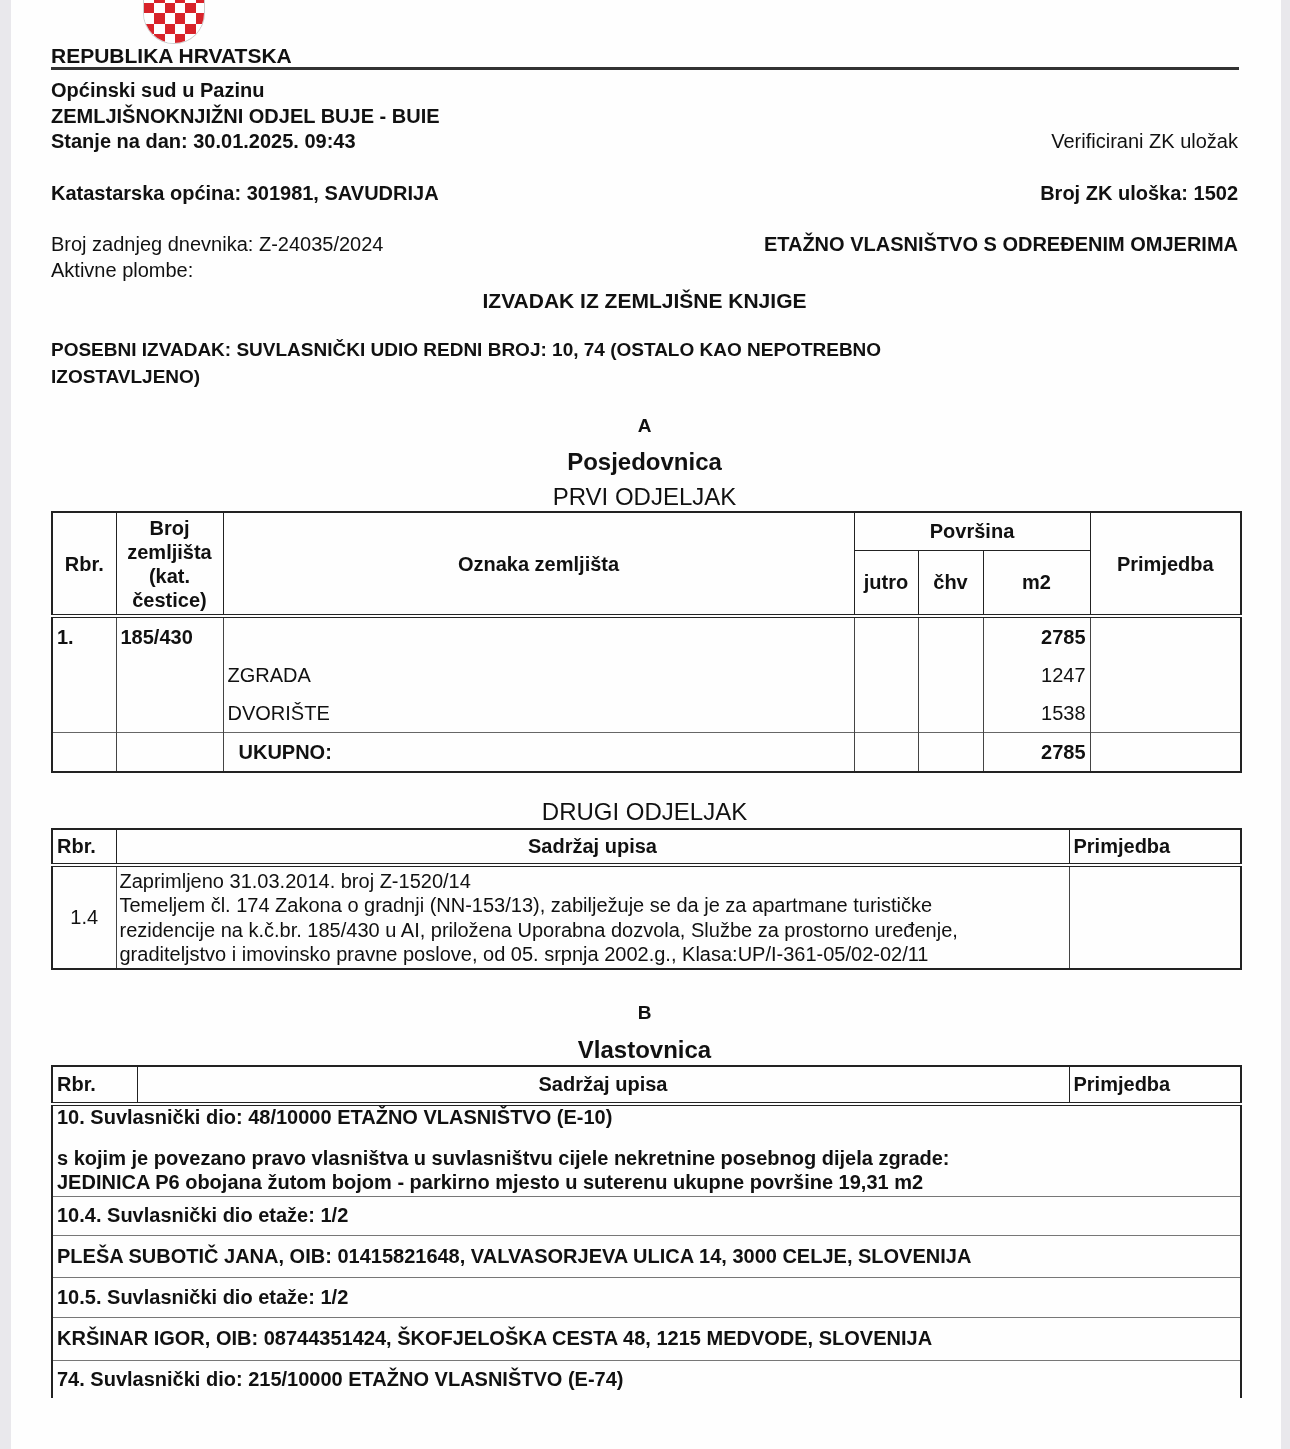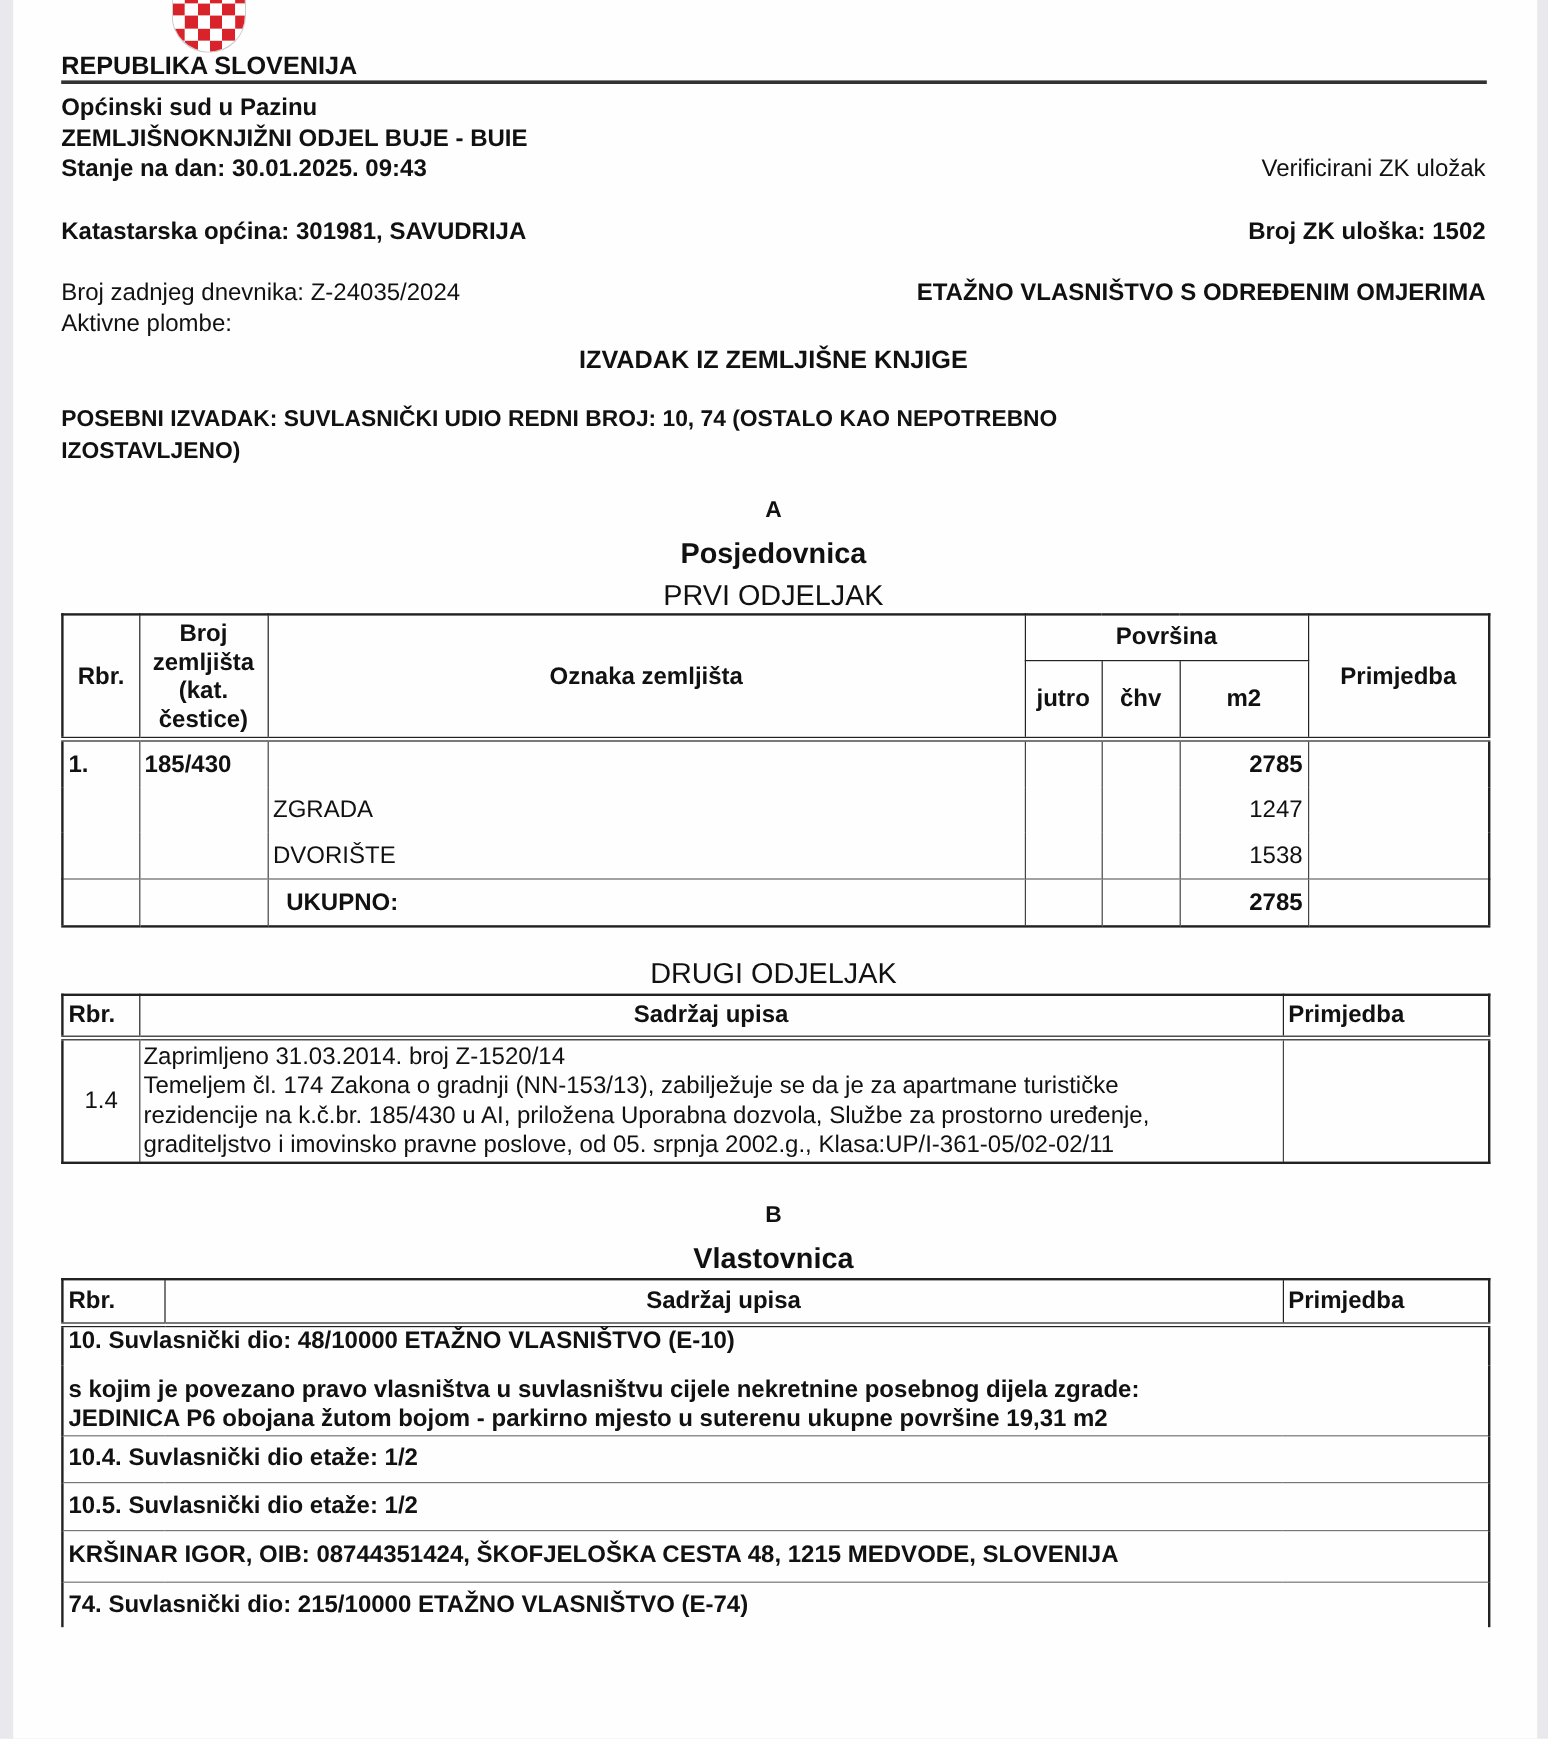--- a/index.html
+++ b/index.html
@@ -88,21 +88,21 @@
       <div class="sq" style="left: 41.32px; top: 31.6px; background: rgb(216, 35, 42);"></div>
       <div class="sq" style="left: 51.65px; top: 31.6px; background: rgb(255, 255, 255);"></div>
       <div class="sq" style="left: 0px; top: 42px; background: rgb(255, 255, 255);"></div>
       <div class="sq" style="left: 10.33px; top: 42px; background: rgb(216, 35, 42);"></div>
       <div class="sq" style="left: 20.66px; top: 42px; background: rgb(255, 255, 255);"></div>
       <div class="sq" style="left: 30.99px; top: 42px; background: rgb(216, 35, 42);"></div>
       <div class="sq" style="left: 41.32px; top: 42px; background: rgb(255, 255, 255);"></div>
       <div class="sq" style="left: 51.65px; top: 42px; background: rgb(216, 35, 42);"></div>
     </div>
 
-  <div class="abs b f21" style="left:40px; top:44px;">REPUBLIKA SLOVENIJA</div>
+  <div class="abs b f21" style="left:40px; top:44px;">REPUBLIKA HRVATSKA</div>
   <div class="header-rule"></div>
 
   <div class="abs b f20" style="left:40px; top:79px;">Općinski sud u Pazinu</div>
   <div class="abs b f20" style="left:40px; top:105px;">ZEMLJIŠNOKNJIŽNI ODJEL BUJE - BUIE</div>
   <div class="abs b f20" style="left:40px; top:130px;">Stanje na dan: 30.01.2025. 09:43</div>
   <div class="abs f20" style="right:43px; top:130px;">Verificirani ZK uložak</div>
 
   <div class="abs b f20" style="left:40px; top:182px;">Katastarska općina: 301981, SAVUDRIJA</div>
   <div class="abs b f20" style="right:43px; top:182px;">Broj ZK uloška: 1502</div>
 
@@ -240,20 +240,23 @@
       <tr>
         <td colspan="3" style="height:58px; line-height:24px; vertical-align:bottom; padding-bottom:2px;">
           <div>s kojim je povezano pravo vlasništva u suvlasništvu cijele nekretnine posebnog dijela zgrade:</div>
           <div>JEDINICA P6 obojana žutom bojom - parkirno mjesto u suterenu ukupne površine 19,31 m2</div>
         </td>
       </tr>
       <tr>
         <td colspan="3" style="height:39px;">10.4. Suvlasnički dio etaže: 1/2</td>
       </tr>
       <tr>
+        <td colspan="3" style="height:42px;">PLEŠA SUBOTIČ JANA, OIB: 01415821648, VALVASORJEVA ULICA 14, 3000 CELJE, SLOVENIJA</td>
+      </tr>
+      <tr>
         <td colspan="3" style="height:40px;">10.5. Suvlasnički dio etaže: 1/2</td>
       </tr>
       <tr>
         <td colspan="3" style="height:43px;">KRŠINAR IGOR, OIB: 08744351424, ŠKOFJELOŠKA CESTA 48, 1215 MEDVODE, SLOVENIJA</td>
       </tr>
       <tr class="last">
         <td colspan="3" style="height:38px;">74. Suvlasnički dio: 215/10000 ETAŽNO VLASNIŠTVO (E-74)</td>
       </tr>
     </tbody>
   </table>

